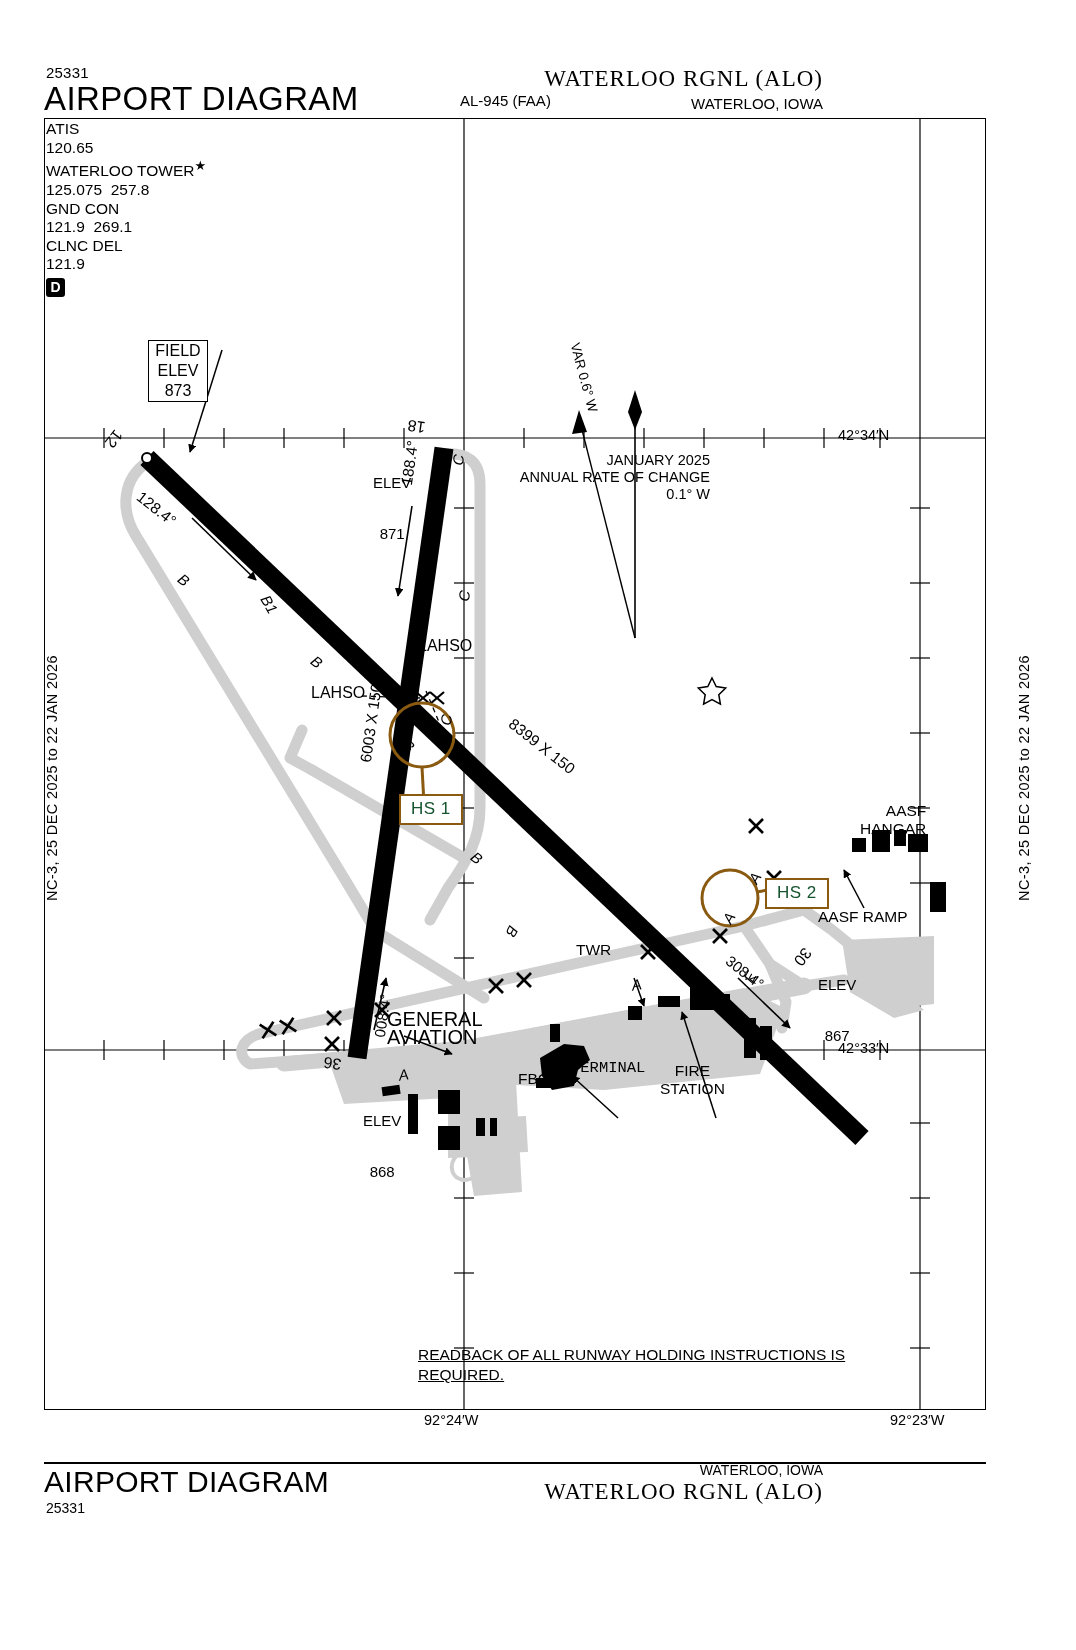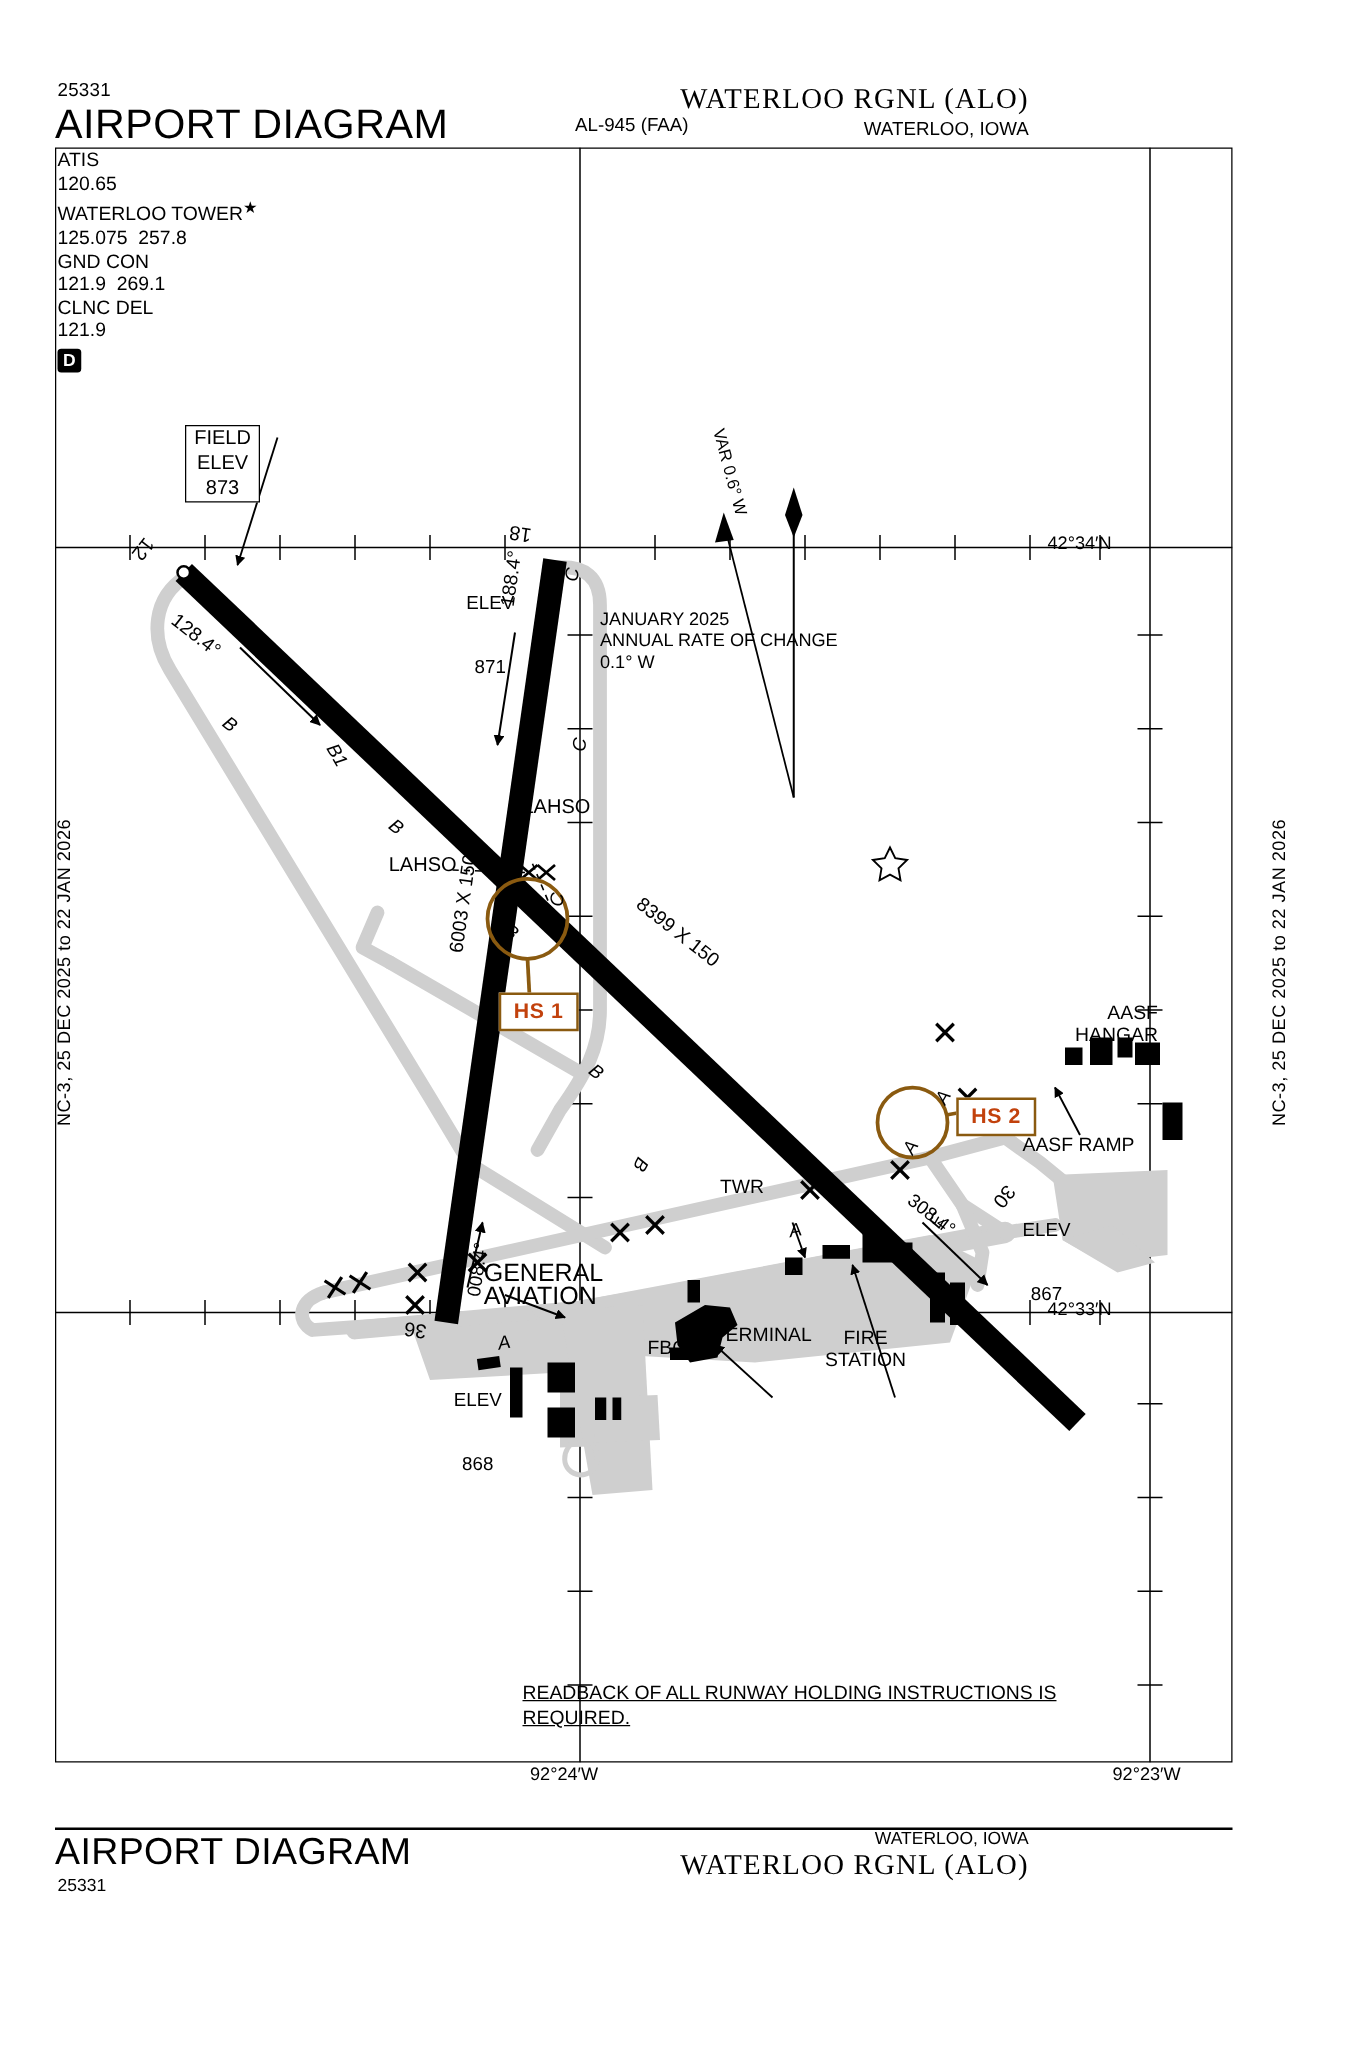--- a/index.html
+++ b/index.html
@@ -36,33 +36,33 @@
   #side-right{left:894px;top:770px;width:260px;transform:rotate(-90deg);text-align:center;}
 
   
   .graticule-label{font-size:14.5px;}
   #lat-34{left:838px;top:427px;}
   #lat-33{left:838px;top:1040px;}
   #lon-24{left:424px;top:1412px;}
   #lon-23{left:890px;top:1412px;}
 
   
-  #var-block{left:480px;top:488px;width:230px;text-align:left;font-size:14.5px;line-height:17px;}
+  #var-block{left:480px;top:452px;width:230px;text-align:right;font-size:14.5px;line-height:17px;}
 
   
   #map{left:44px;top:118px;}
 
   
   .mlbl{font-size:15px;white-space:pre;line-height:17px;}
   .mlbl.sm{font-size:13.5px;}
   .rot{transform-origin:left top;}
 
   
-  .hs-box{border:2.6px solid #8a5a10;background:#fff;color:#c2410c;font-size:17px;
-          padding:3px 10px 4px 10px;font-weight:bold;letter-spacing:.5px;}
+  .hs-box{border:2.6px solid #8a5a10;background:#fff;color:#14532d;font-size:17px;
+          padding:3px 10px 4px 10px;font-weight:normal;letter-spacing:.5px;}
 
   
   #rwy-data{left:88px;top:1172px;font-size:15.5px;line-height:19.4px;white-space:pre;}
 
   
   #caution{left:330px;top:1345px;font-size:15.5px;line-height:20px;}
   #caution .l2{text-decoration:underline;margin-left:88px;display:inline-block;}
 
   
   #title-bot{left:44px;top:1465px;font-size:30px;letter-spacing:.3px;}
@@ -401,21 +401,21 @@
   <div class="abs mlbl rot nosel" style="left:449px;top:464px;transform:rotate(-82deg);font-style:italic;font-size:15px;">C</div>
   <div class="abs mlbl rot nosel" style="left:455px;top:600px;transform:rotate(-82deg);font-style:italic;font-size:15px;">C</div>
   <div class="abs mlbl rot nosel" style="left:437px;top:724px;transform:rotate(-82deg);font-style:italic;font-size:15px;">C</div>
   <div class="abs mlbl rot nosel" style="left:397px;top:1067px;transform:rotate(-10deg);font-style:italic;font-size:15px;">A</div>
   <div class="abs mlbl rot nosel" style="left:630px;top:977px;transform:rotate(-10deg);font-style:italic;font-size:15px;">A</div>
   <div class="abs mlbl rot nosel" style="left:719px;top:918px;transform:rotate(-60deg);font-style:italic;font-size:15px;">A</div>
   <div class="abs mlbl rot nosel" style="left:745px;top:878px;transform:rotate(-60deg);font-style:italic;font-size:15px;">A</div>
   <div class="abs mlbl rot nosel" style="left:740px;top:977px;transform:rotate(-60deg);font-style:italic;font-size:15px;">E</div>
 
   <div class="abs mlbl nosel" style="left:576px;top:941px;font-size:15.5px;">TWR</div>
-  <div class="abs mlbl nosel" style="left:571px;top:1060px;font-size:15.5px;">TERMINAL</div>
+  <div class="abs mlbl nosel" style="left:571px;top:1060px;font-size:15.5px;font-family:Liberation Mono, monospace;">TERMINAL</div>
   <div class="abs mlbl nosel" style="left:518px;top:1070px;font-size:15.5px;">FBO</div>
   <div class="abs mlbl nosel" style="left:660px;top:1062px;font-size:15.5px;line-height:18px;text-align:center;white-space:pre;">FIRE
 STATION</div>
   <div class="abs mlbl nosel" style="left:387px;top:1010px;font-size:20px;line-height:18px;text-align:left;white-space:pre;">GENERAL
 AVIATION</div>
   <div class="abs mlbl nosel" style="left:860px;top:802px;font-size:15.5px;line-height:18px;text-align:right;white-space:pre;">AASF
 HANGAR</div>
   <div class="abs mlbl nosel" style="left:818px;top:908px;font-size:15.5px;">AASF RAMP</div>
 
 

